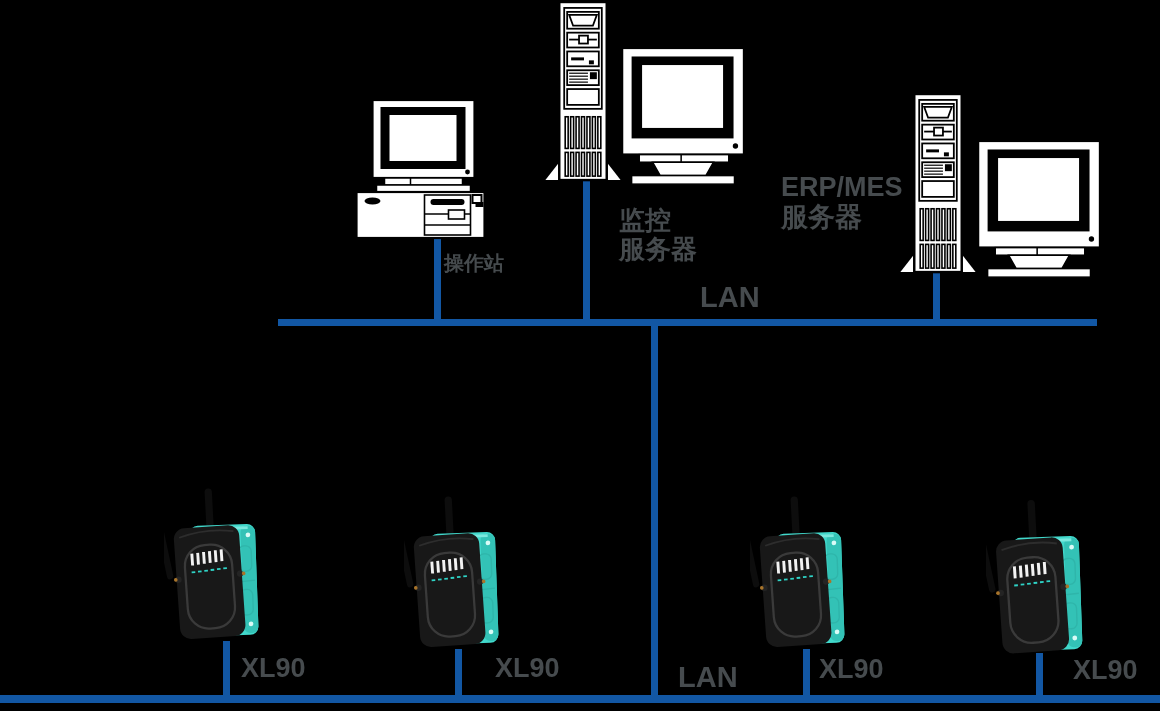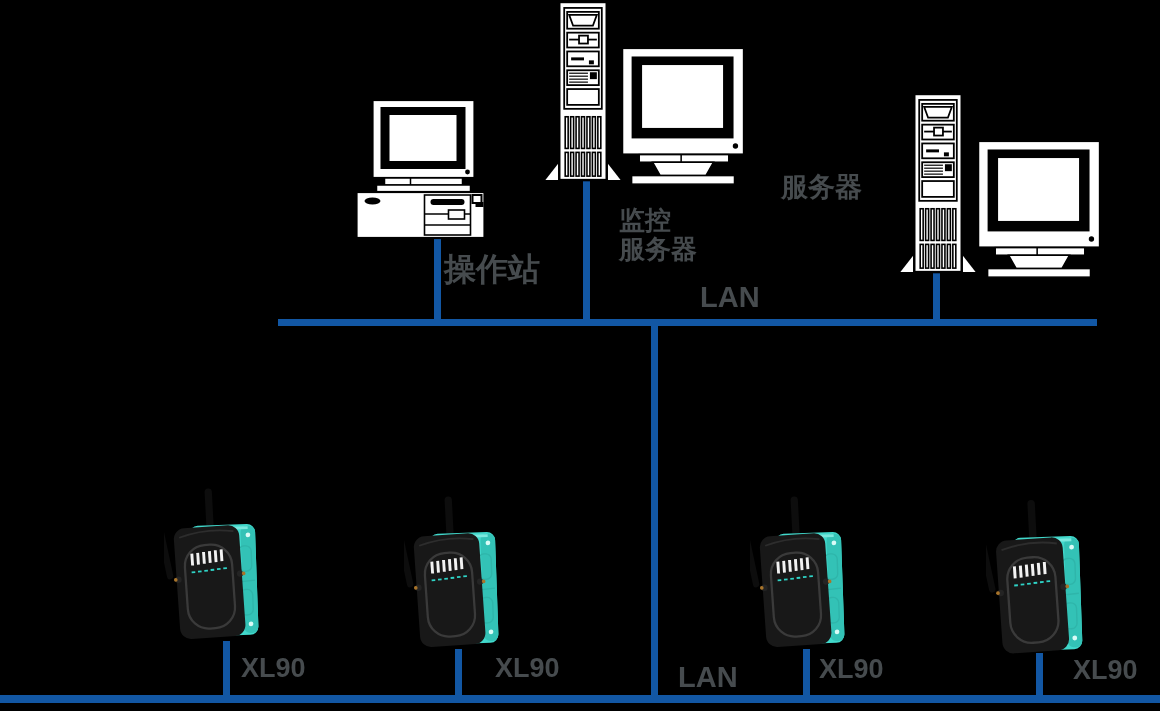--- a/index.html
+++ b/index.html
@@ -173,28 +173,29 @@
   <svg class="node" style="left:404px;top:492px;width:100px;height:168px">
       <use href="#sym-xl90"></use>
     </svg>
   <svg class="node" style="left:750px;top:492px;width:100px;height:168px">
       <use href="#sym-xl90"></use>
     </svg>
   <svg class="node" style="left:986px;top:496px;width:102px;height:170px">
       <use href="#sym-xl90"></use>
     </svg>
 
-  <div class="label" style="left:444px;top:252px;font-size:32px">操作站</div>
+  <div class="label" style="left:444px;top:252px;font-size:20px">操作站</div>
 
   <div class="label" style="left:619px;top:206px;font-size:26px">
     <span>监控</span>
     <span>服务器</span>
   </div>
 
   <div class="label" style="left:781px;top:172px;font-size:27px">
+    <span>ERP/MES</span>
     <span>服务器</span>
   </div>
 
   <div class="label" style="left:700px;top:281px;font-size:29px">LAN</div>
 
   <div class="label" style="left:678px;top:661px;font-size:29px">LAN</div>
 
   <div class="label" style="left:241px;top:653px;font-size:27px">XL90</div>
   <div class="label" style="left:495px;top:653px;font-size:27px">XL90</div>
   <div class="label" style="left:819px;top:654px;font-size:27px">XL90</div>

